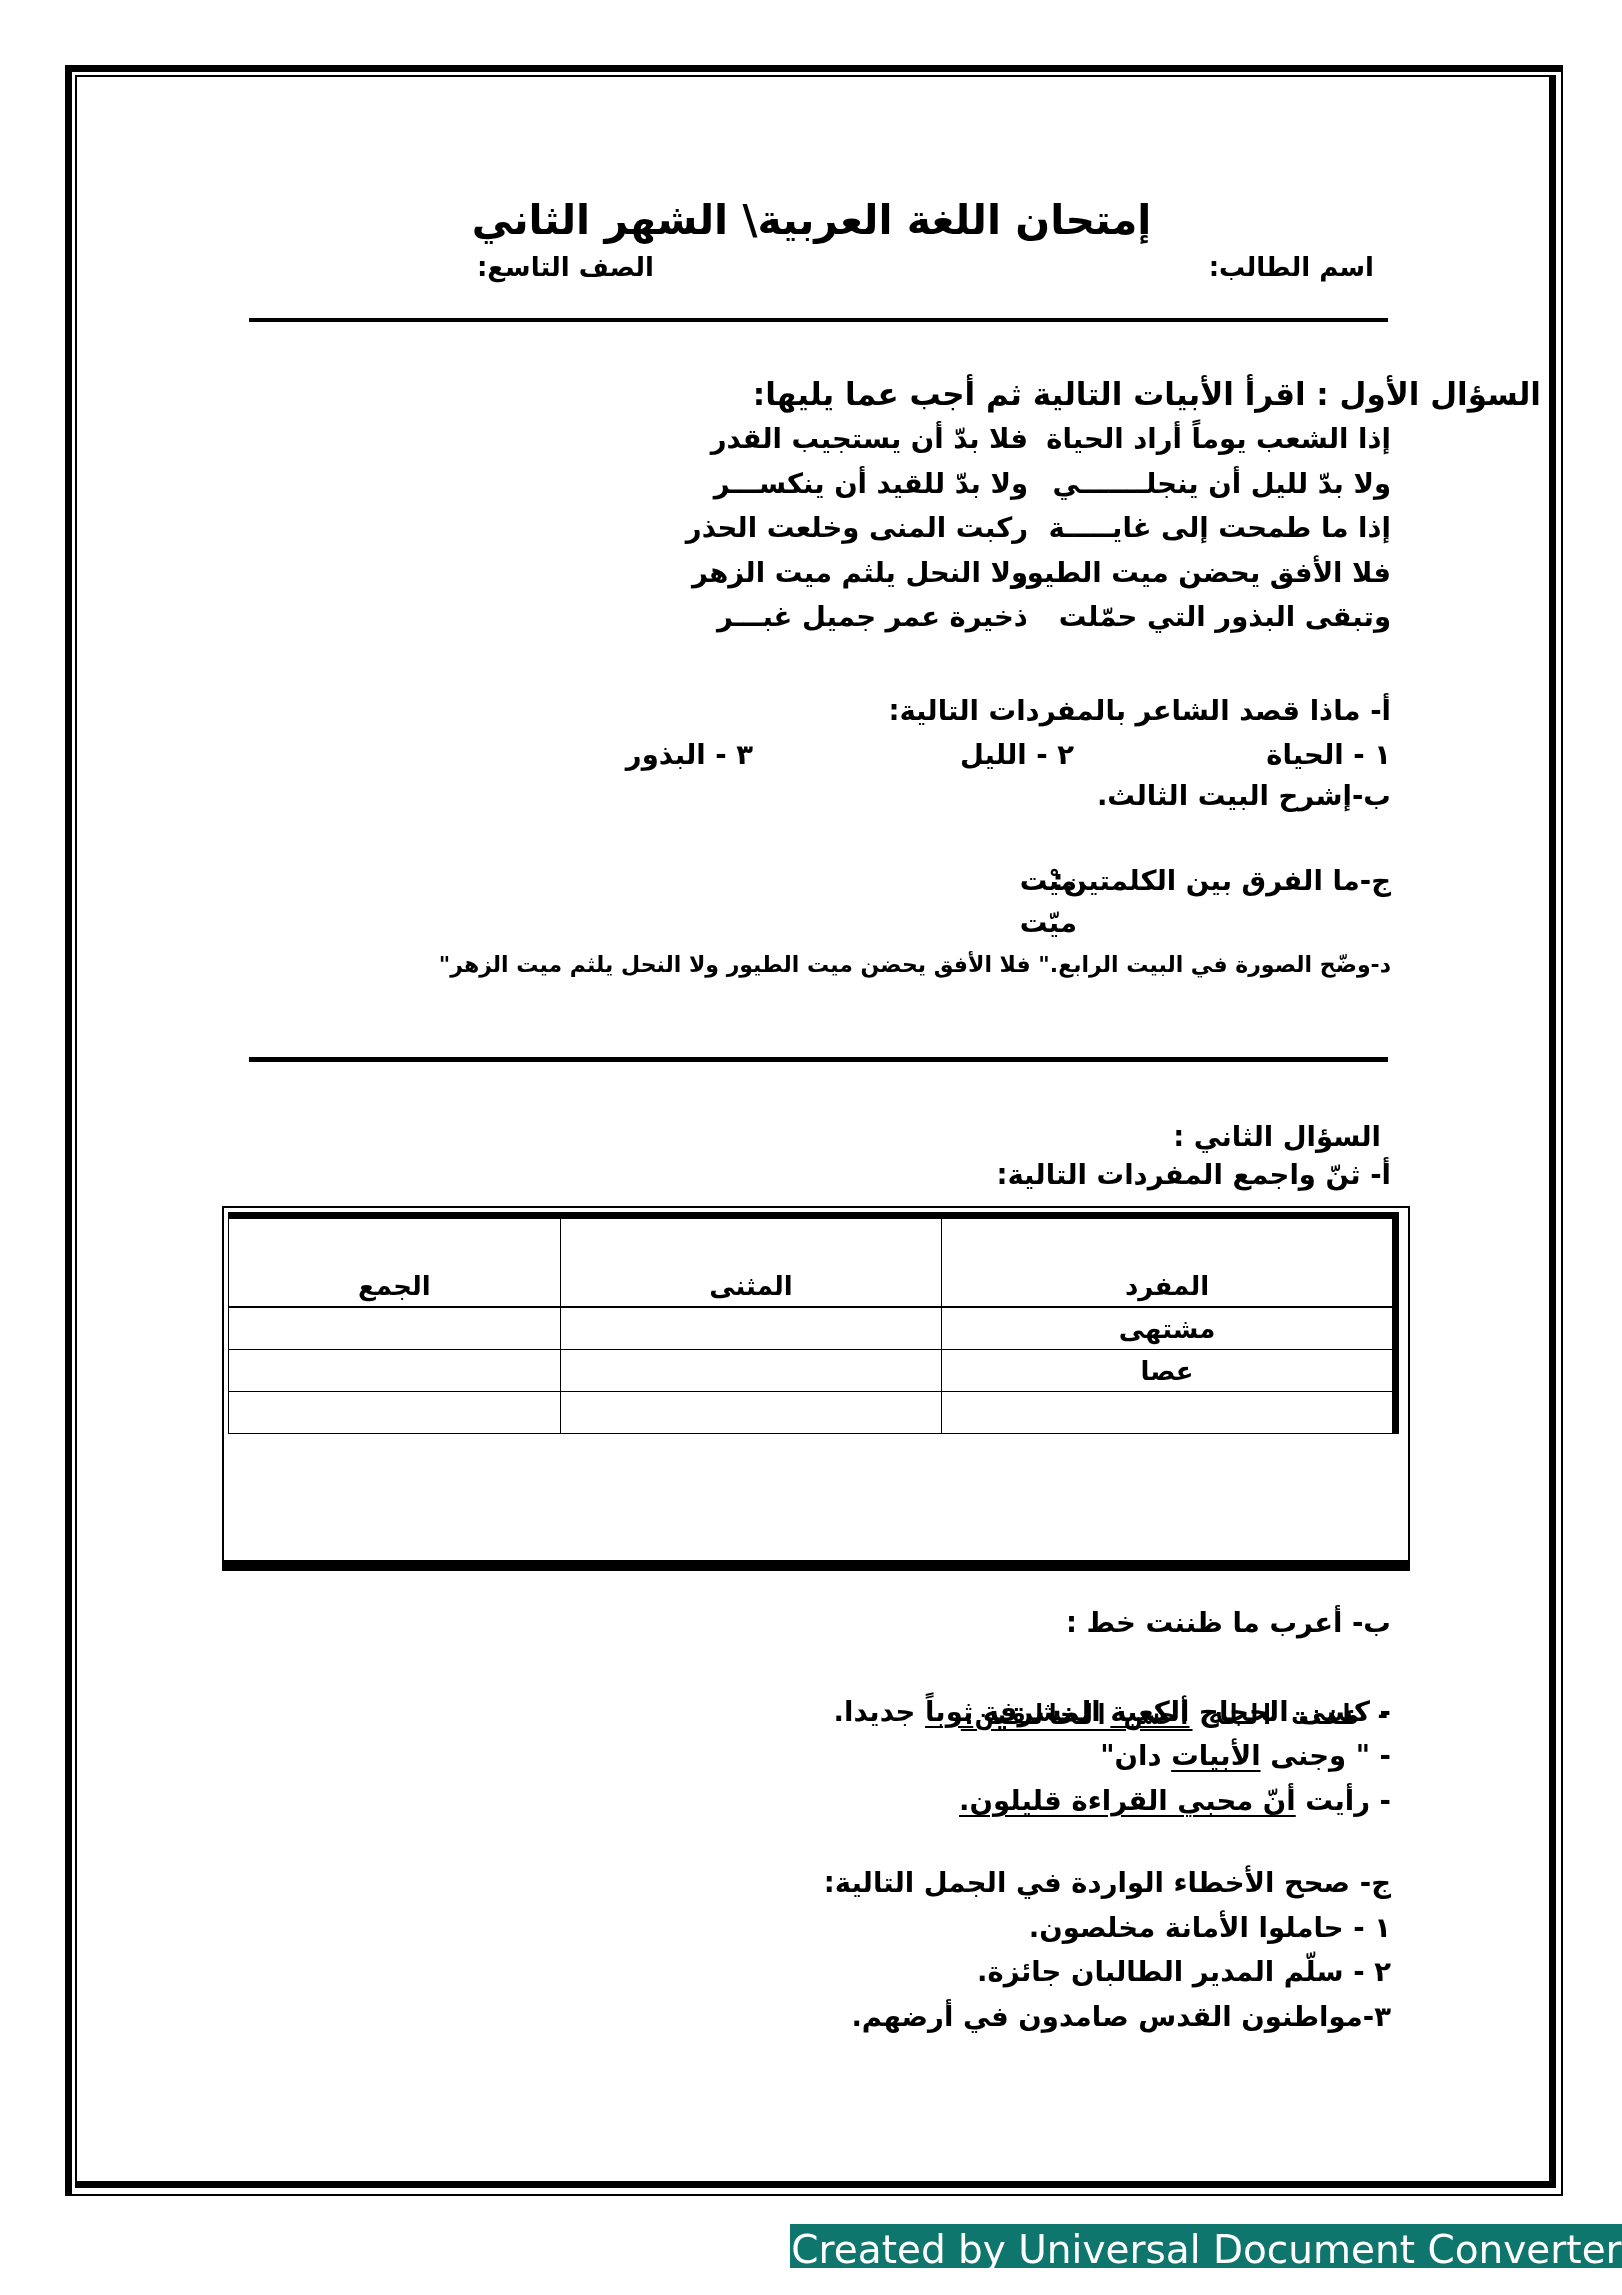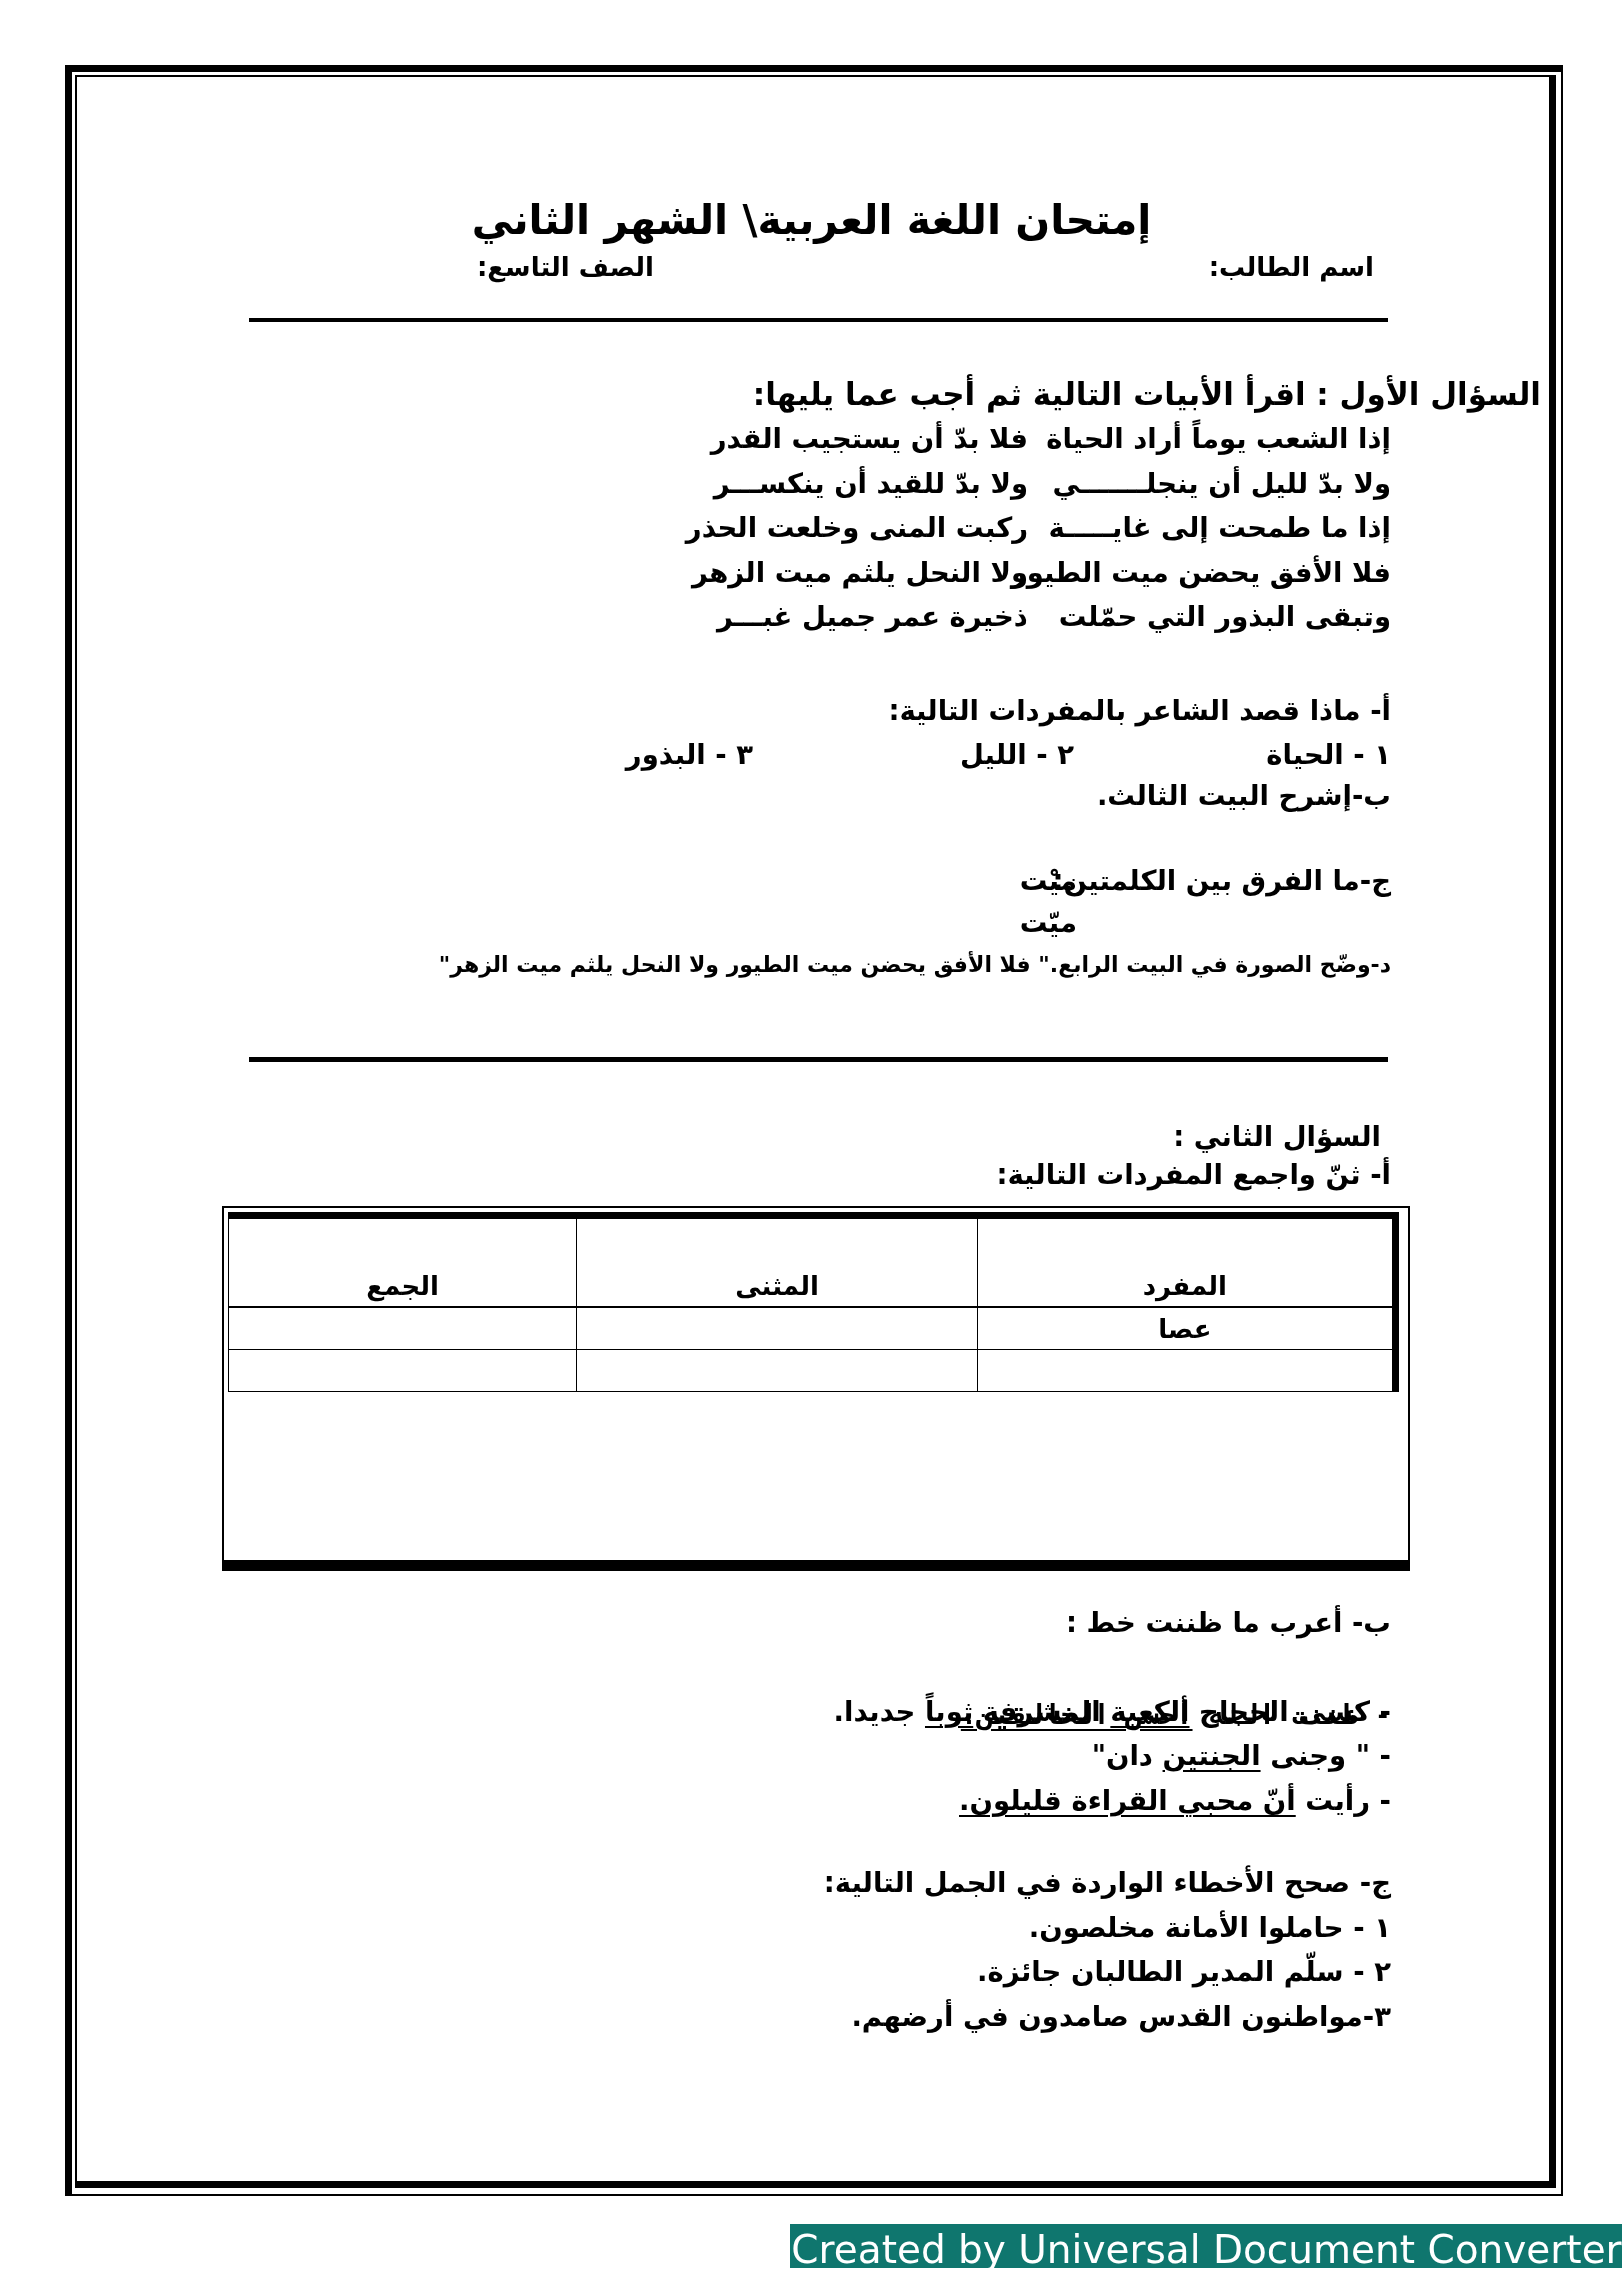--- a/index.html
+++ b/index.html
@@ -95,20 +95,25 @@
   <table>
     <thead>
       <tr>
         <th>المفرد</th>
         <th>المثنى</th>
         <th>الجمع</th>
       </tr>
     </thead>
     <tbody>
       <tr>
+        <td>مشتهى</td>
+        <td></td>
+        <td></td>
+      </tr>
+      <tr>
         <td>عصا</td>
         <td></td>
         <td></td>
       </tr>
       <tr>
         <td></td>
         <td></td>
         <td></td>
       </tr>
     </tbody>
@@ -116,21 +121,21 @@
 </div>
 
 <div class="rtl sub" style="top:1606px; right:232px;">ب- أعرب ما ظننت خط :</div>
 <div class="rtl sub" style="top:1698px; right:232px;font-family:Liberation Mono, monospace;">
   <span>- ظننت الله </span><span class="ul">أحسن الخالقين.</span>
 </div>
 <div class="rtl sub" style="top:1695px; right:232px;">
   <span>- كسى الحجاج </span><span class="ul">الكعبة</span><span> المشرفة </span><span class="ul">ثوباً</span><span> جديدا.</span>
 </div>
 <div class="rtl sub" style="top:1739px; right:232px;">
-  <span>- " وجنى </span><span class="ul">الجنتين</span><span> دان"</span>
+  <span>- " وجنى </span><span class="ul">الأبيات</span><span> دان"</span>
 </div>
 <div class="rtl sub" style="top:1784px; right:232px;">
   <span>- رأيت </span><span class="ul">أنّ محبي القراءة قليلون.</span>
 </div>
 
 <div class="rtl sub" style="top:1866px; right:232px;margin-left:46px;">ج- صحح الأخطاء الواردة في الجمل التالية:</div>
 <div class="rtl sub" style="top:1911px; right:232px;">١ - حاملوا الأمانة مخلصون.</div>
 <div class="rtl sub" style="top:1955px; right:232px;">٢ - سلّم المدير الطالبان جائزة.</div>
 <div class="rtl sub" style="top:2000px; right:232px;">٣-مواطنون القدس صامدون في أرضهم.</div>
 

